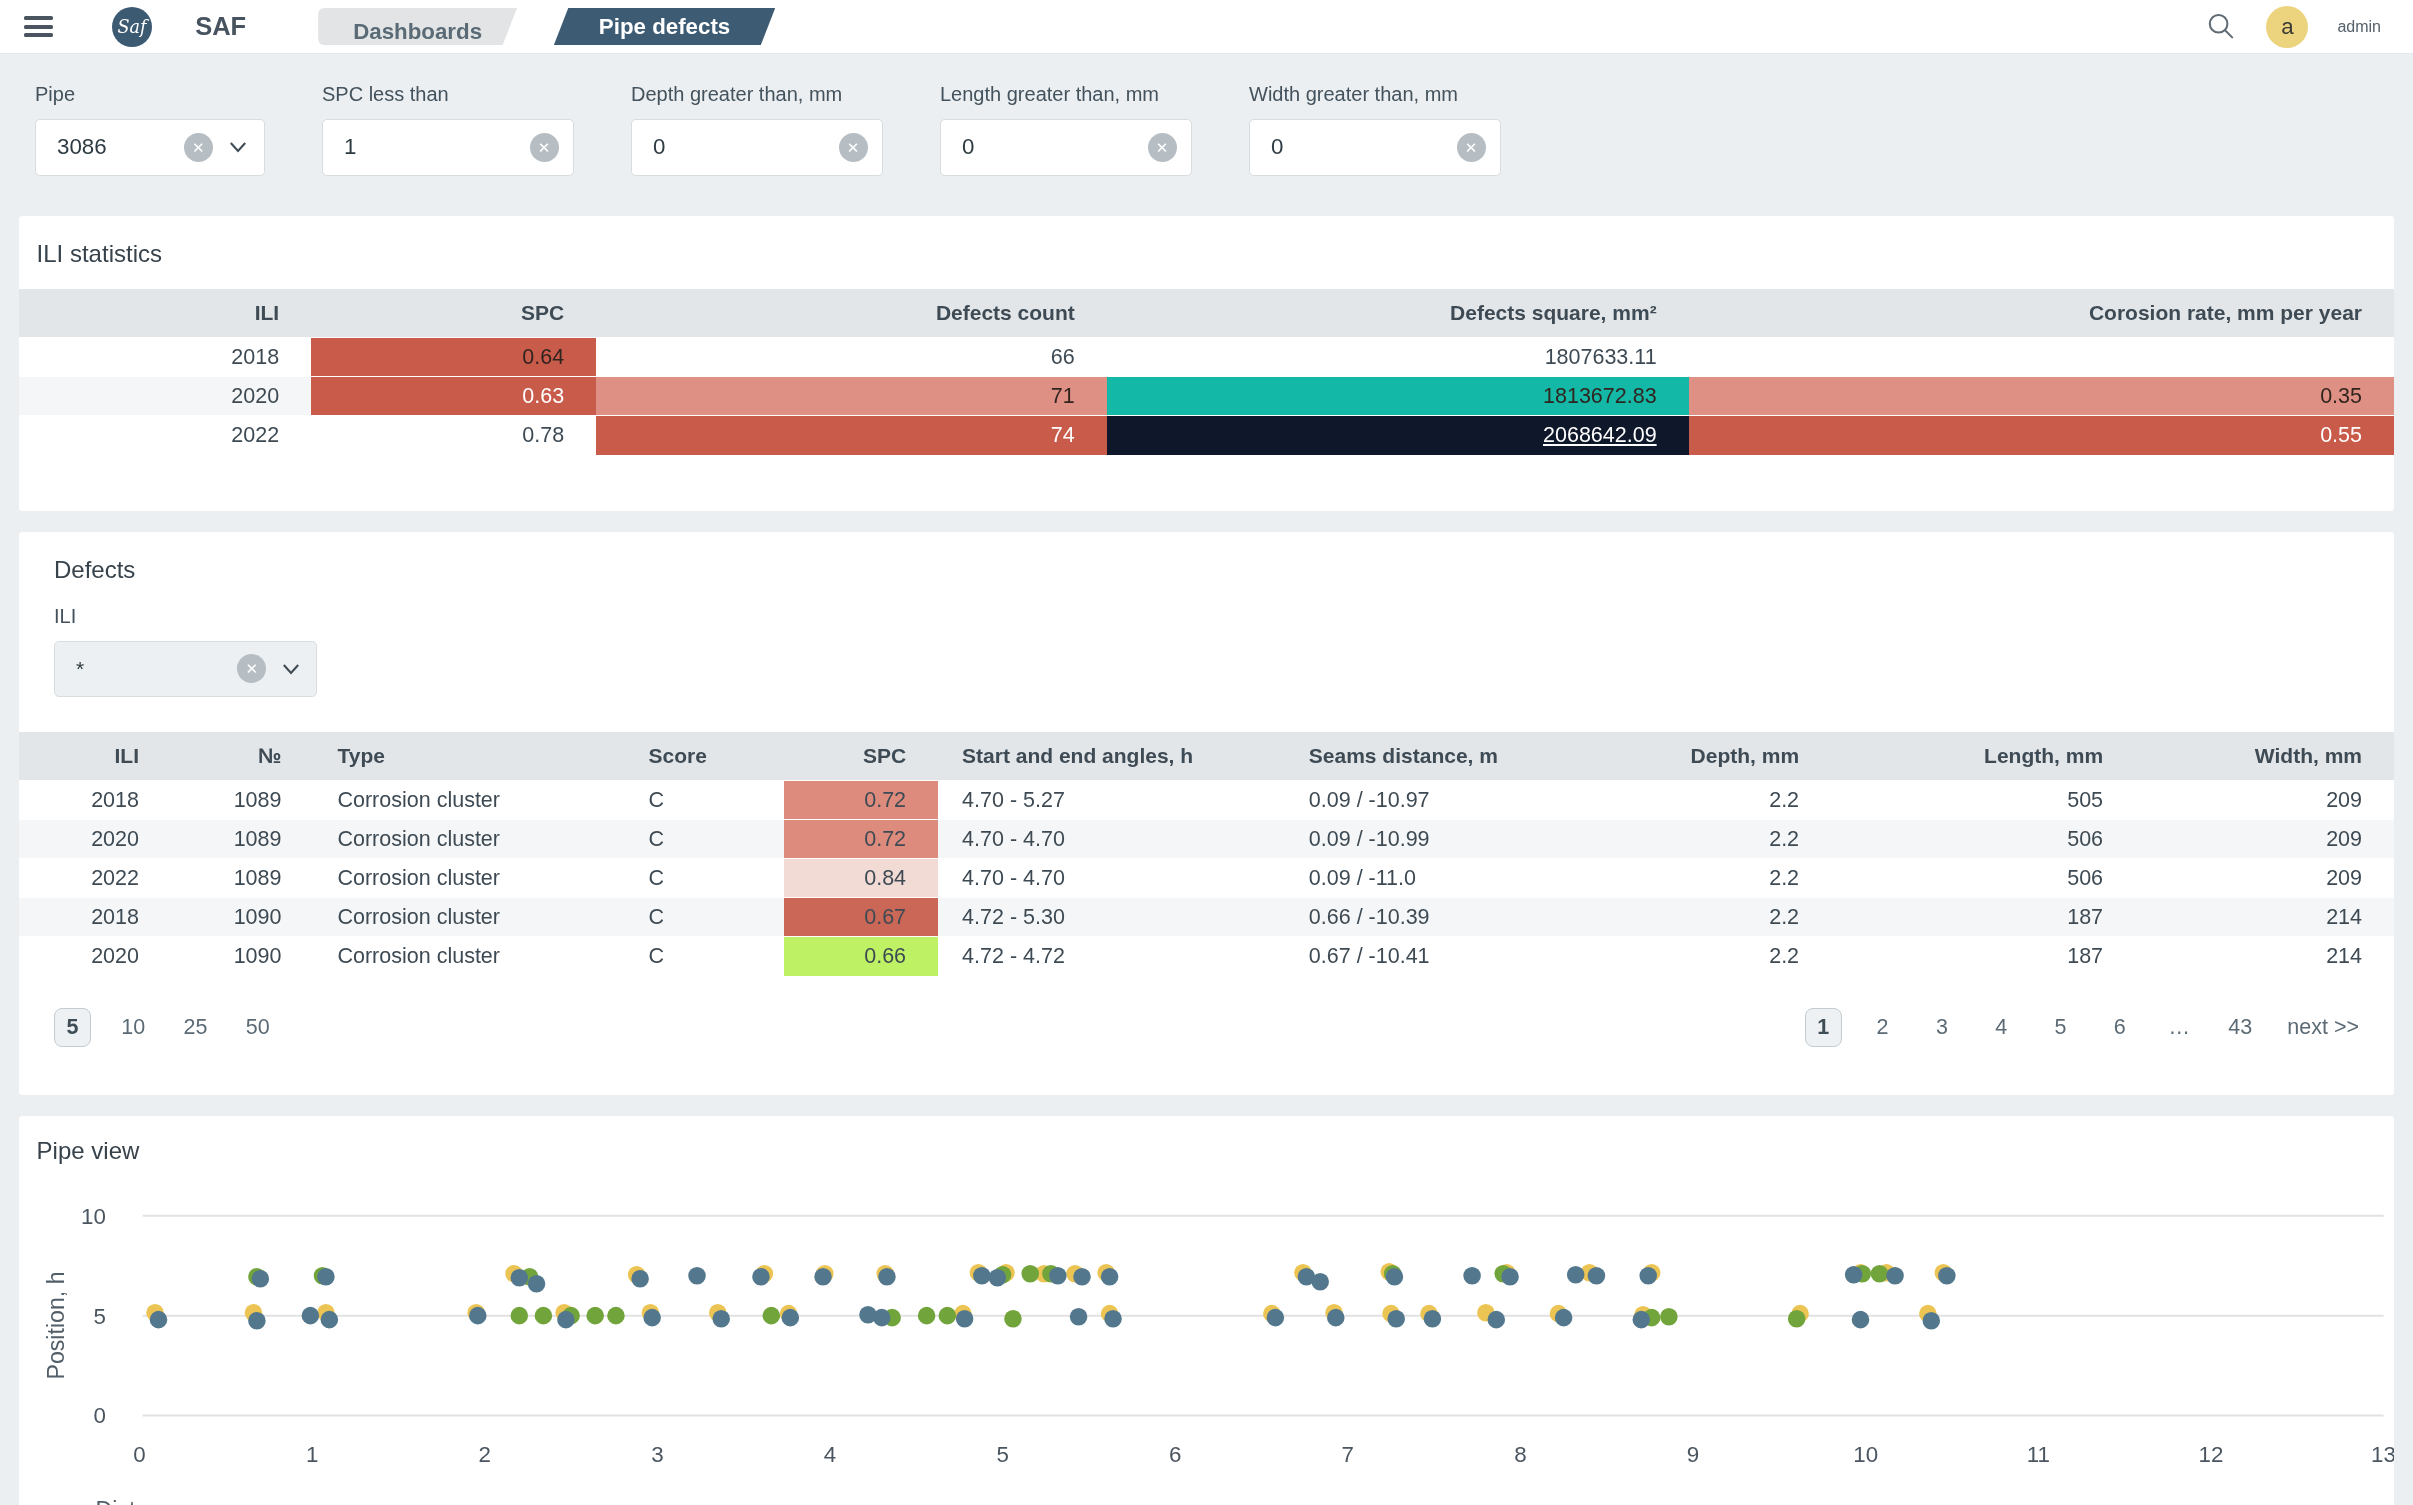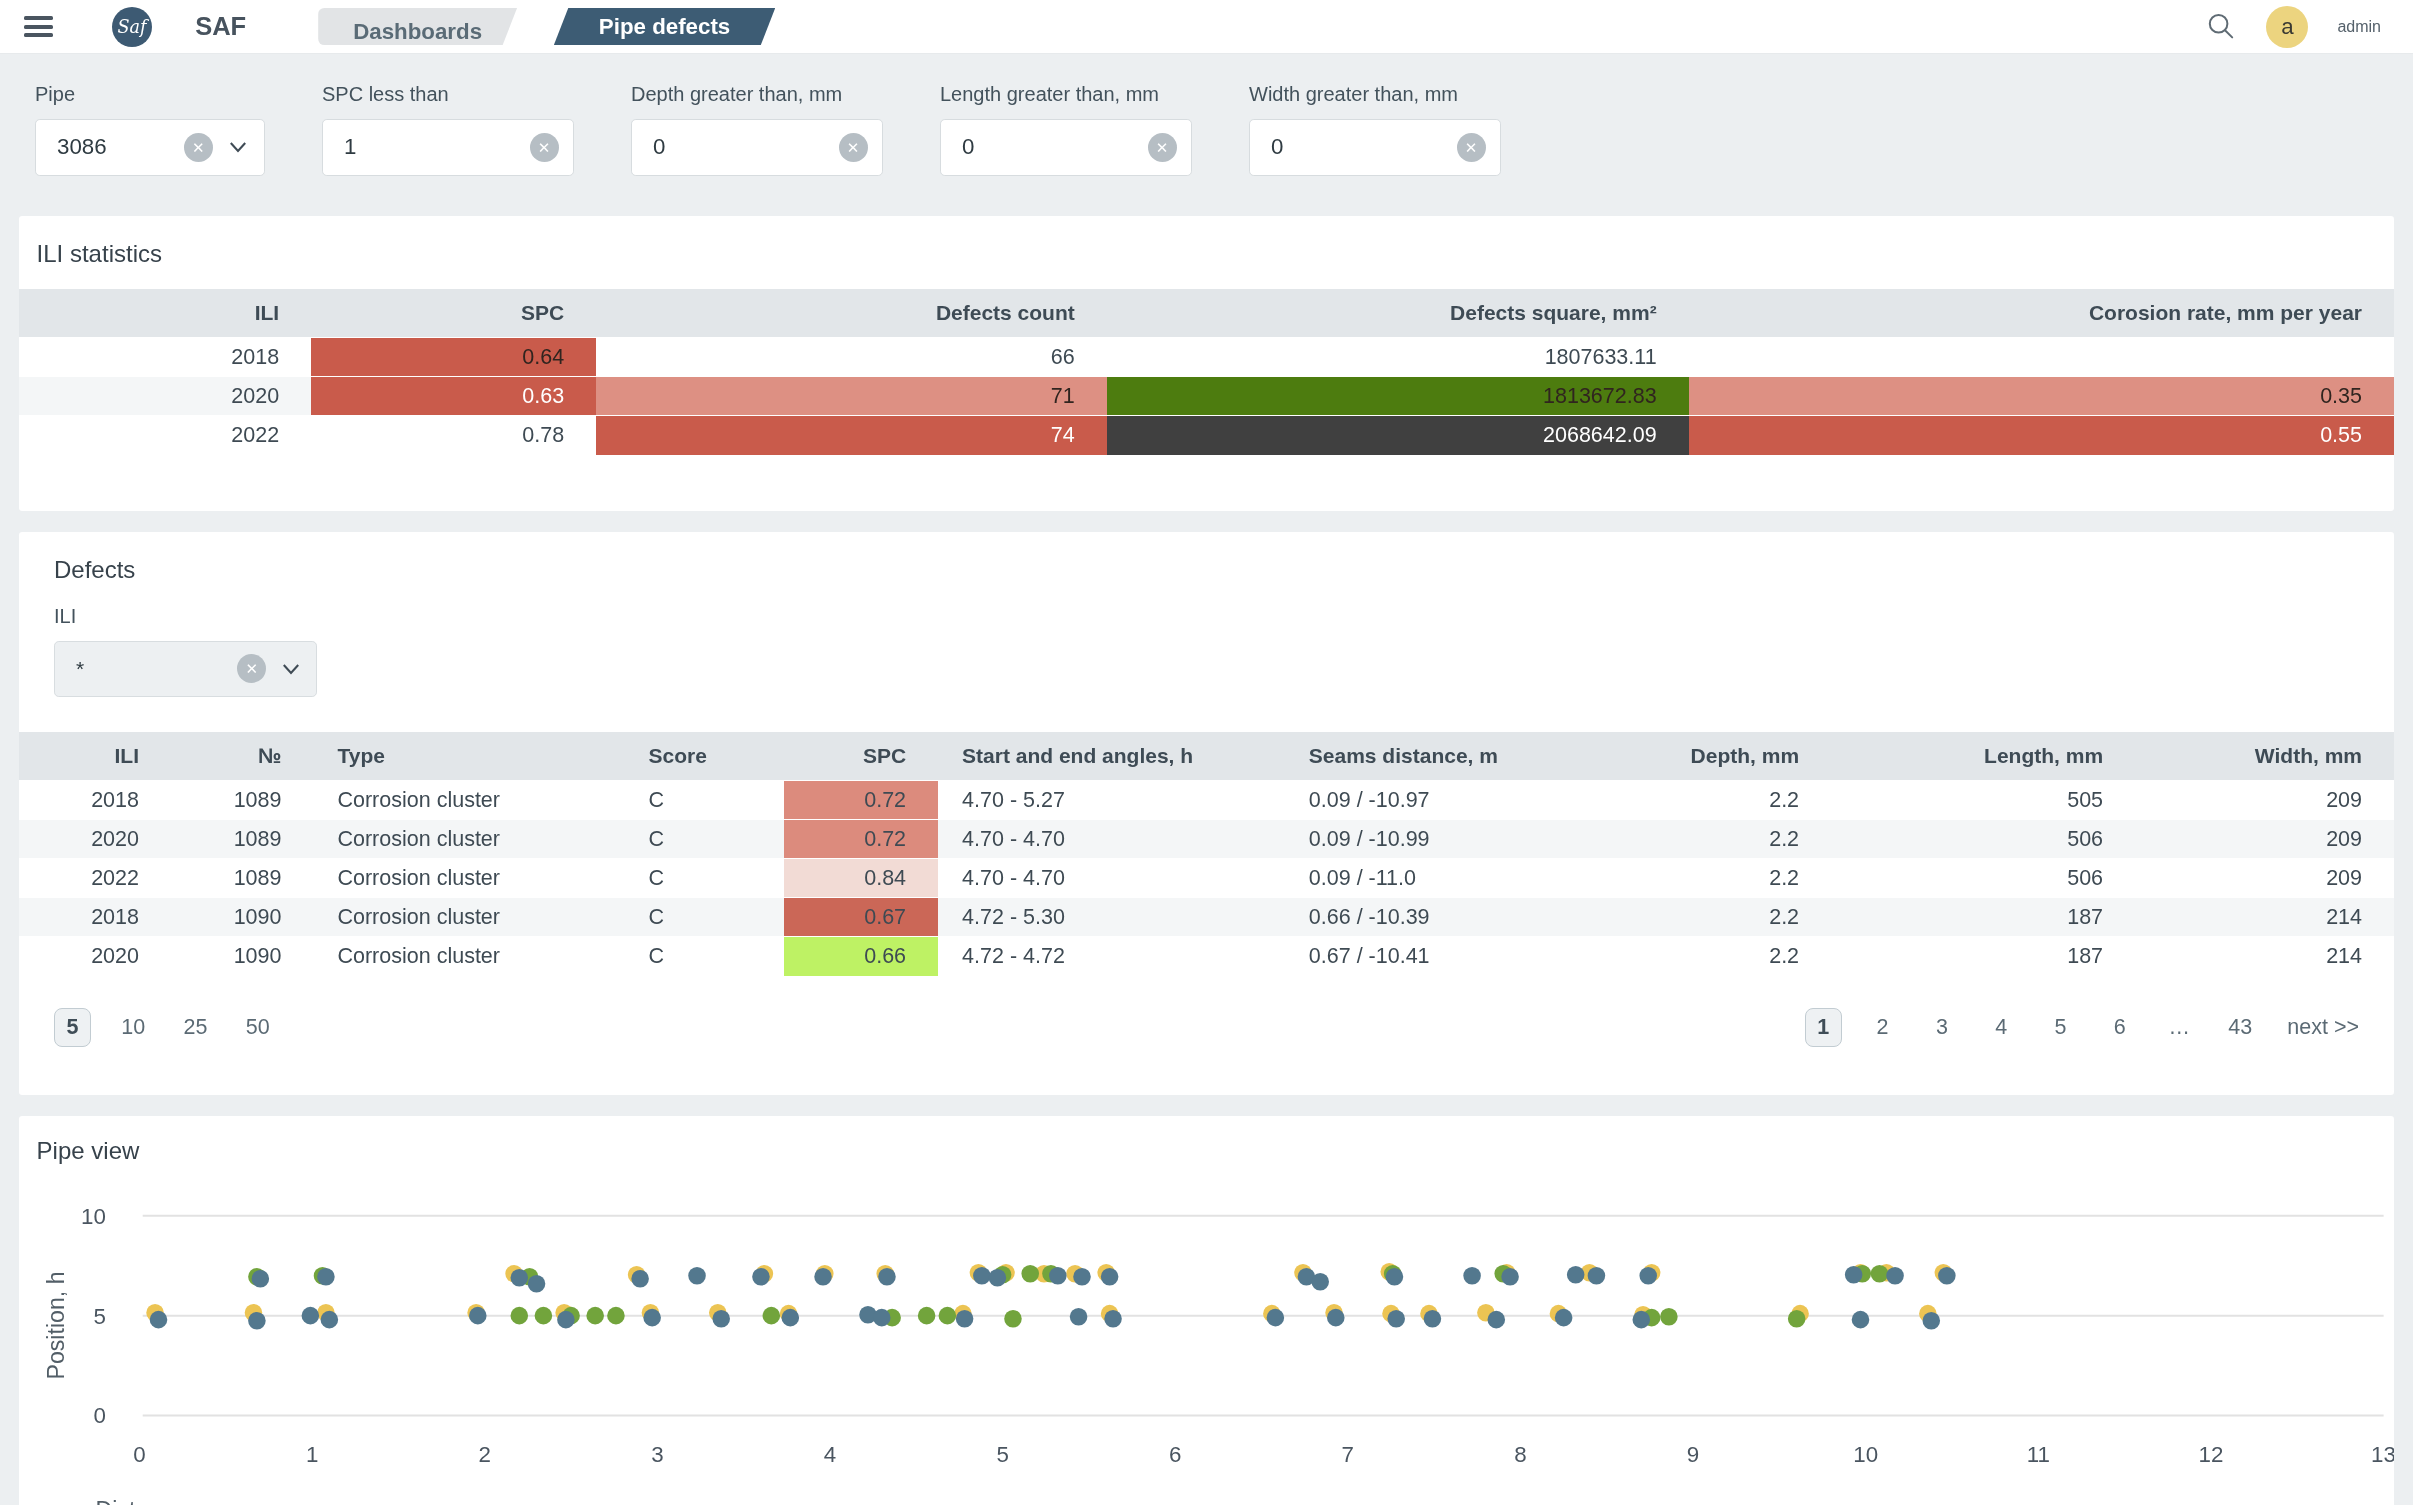--- a/index.html
+++ b/index.html
@@ -158,28 +158,28 @@
         <td class="r">2018</td>
         <td class="r" style="background: rgb(201, 91, 75); color: rgb(48, 36, 31);">0.64</td>
         <td class="r">66</td>
         <td class="r">1807633.11</td>
         <td class="r"></td>
       </tr>
       <tr>
         <td class="r">2020</td>
         <td class="r" style="background: rgb(201, 91, 75); color: rgb(255, 255, 255);">0.63</td>
         <td class="r" style="background: rgb(221, 144, 131); color: rgb(48, 36, 31);">71</td>
-        <td class="r" style="background: #4d7c0f; color: rgb(48, 36, 31);">1813672.83</td>
+        <td class="r" style="background: #14b8a6; color: rgb(48, 36, 31);">1813672.83</td>
         <td class="r" style="background: rgb(221, 144, 131); color: rgb(48, 36, 31);">0.35</td>
       </tr>
       <tr>
         <td class="r">2022</td>
         <td class="r">0.78</td>
         <td class="r" style="background: rgb(201, 91, 75); color: rgb(255, 255, 255); padding-left: 13px;">74</td>
-        <td class="r" style="background: #404040; color: rgb(255, 255, 255);">2068642.09</td>
+        <td class="r" style="background: #0f172a; color: rgb(255, 255, 255); text-decoration: underline;">2068642.09</td>
         <td class="r" style="background: rgb(201, 91, 75); color: rgb(255, 255, 255);">0.55</td>
       </tr>
     </tbody>
   </table>
   <div class="pad-bottom"></div>
 </div>
 
 <div class="card">
   <div class="card-title" style="padding-left:35px;">Defects</div>
   <div class="ili-select-wrap">

